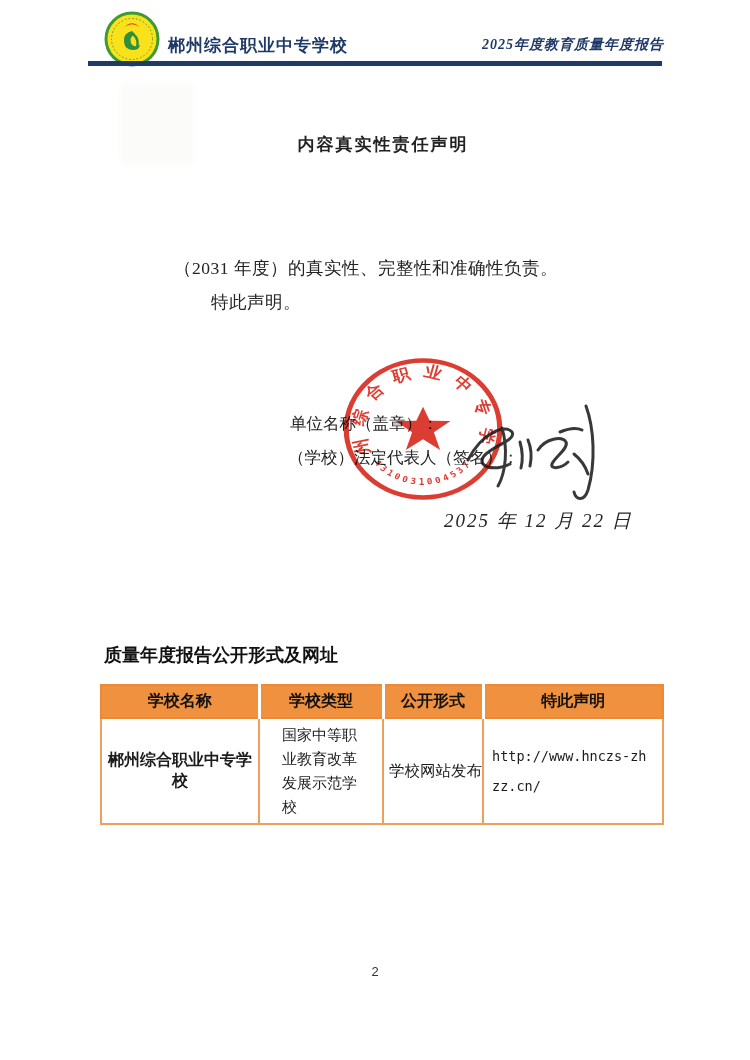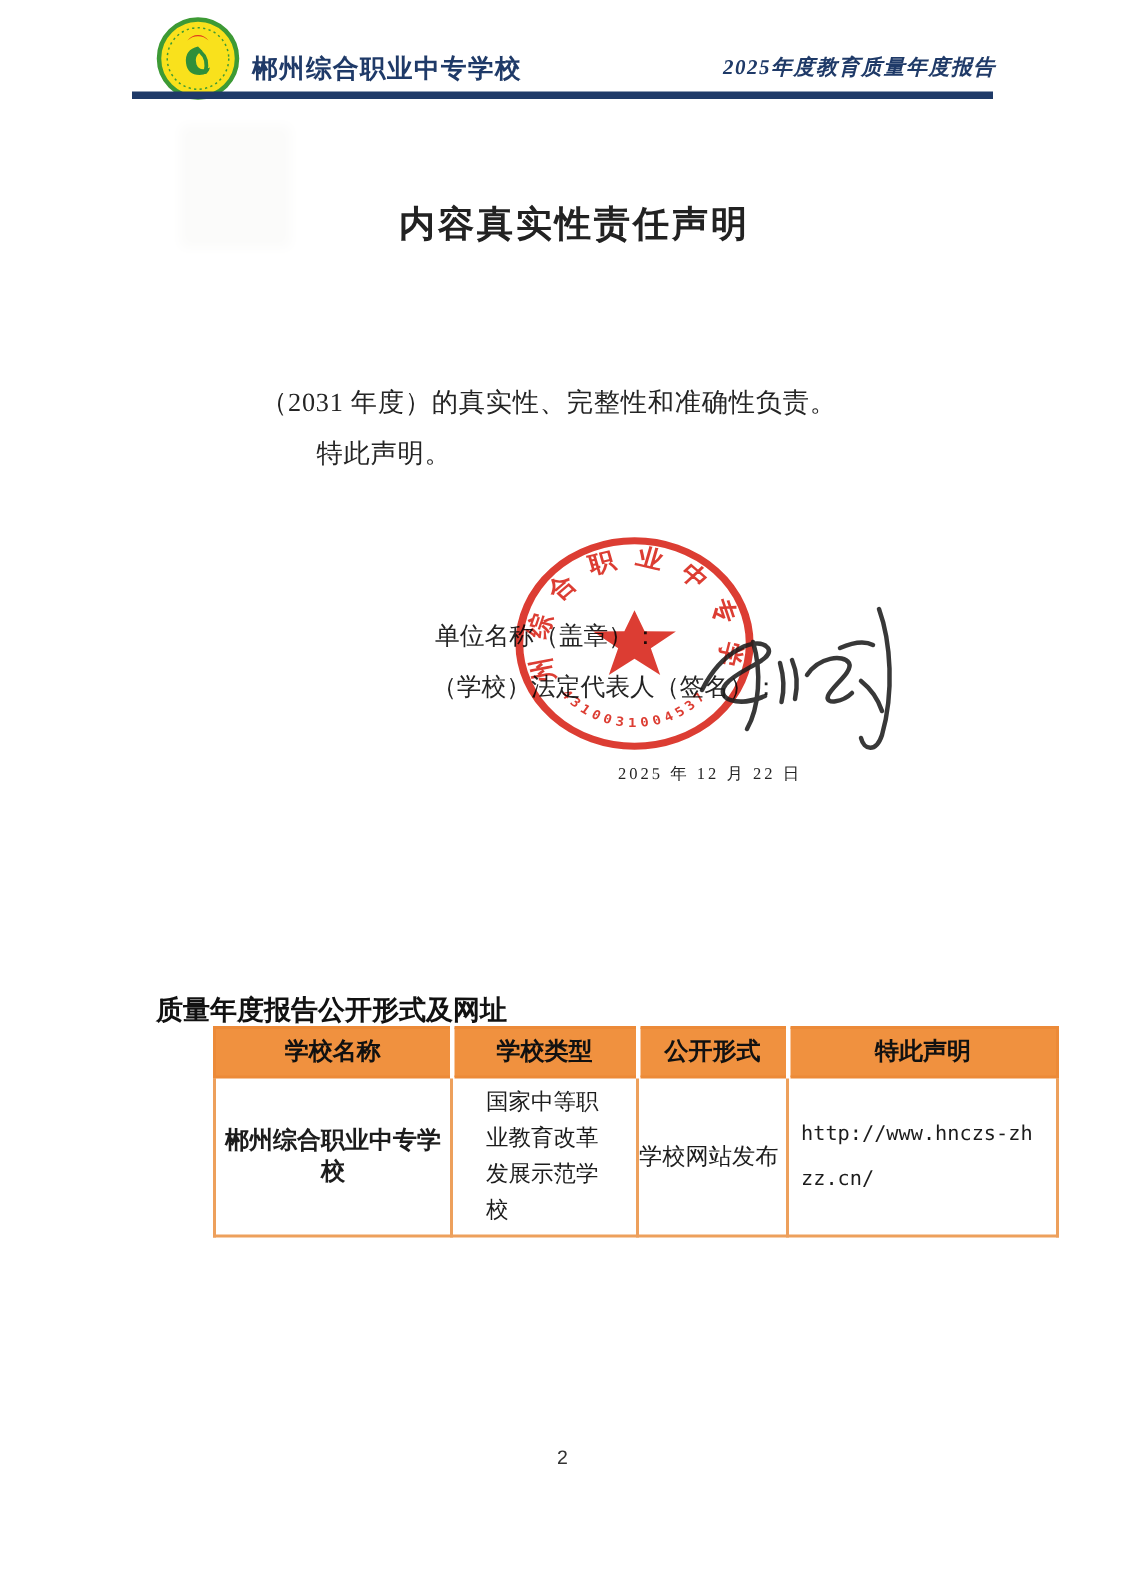--- a/index.html
+++ b/index.html
@@ -26,59 +26,59 @@
     border-top:3px solid #1f3a68; border-bottom:2px solid #1f3a68;
   }
 
   
   .scan-patch { position:absolute; left:126px; top:89px; width:62px; height:70px;
     background:#fbfbfa; box-shadow:0 0 8px 6px #fbfbfa; }
 
   
   .decl-title {
     position:absolute; left:100px; top:133px; width:566px; text-align:center;
-    font-size:24px; font-weight:bold; letter-spacing:2px; color:#222;
+    font-size:17px; font-weight:bold; letter-spacing:2px; color:#222;
   }
   .decl-line { position:absolute; font-size:17.5px; color:#242424; letter-spacing:0.5px; white-space:nowrap; }
   .decl-line1 { left:211px; top:222px; }
   .decl-line2 { left:174px; top:256px; }
   .decl-line3 { left:211px; top:290px; }
   .u-school { text-decoration:underline; text-underline-offset:5px; padding:0 14px; }
 
   .seal-label { position:absolute; font-size:16.5px; color:#242424; white-space:nowrap; }
   .seal-label1 { left:290px; top:413px; }
   .seal-label2 { left:288px; top:447px; }
 
   .seal-svg { position:absolute; left:340px; top:355px; width:166px; height:148px;
     mix-blend-mode:multiply; opacity:0.9; }
   .sign-svg { position:absolute; left:462px; top:398px; width:150px; height:112px; }
 
-  .decl-date { position:absolute; left:412px; top:508px; font-size:11px; color:#242424;
-    letter-spacing:2px; white-space:nowrap; }
+  .decl-date { position:absolute; left:444px; top:508px; font-size:19px; color:#242424;
+    letter-spacing:2px; white-space:nowrap;font-style:italic; }
 
   
-  .pub-heading { position:absolute; left:104px; top:643px; font-size:18px; font-weight:bold; color:#111;margin-top:18px; }
+  .pub-heading { position:absolute; left:104px; top:643px; font-size:18px; font-weight:bold; color:#111; }
   .pub-table {
     position:absolute; left:100px; top:684px; width:562px;
     border-collapse:collapse; table-layout:fixed;
-    font-size:15.5px; color:#1c1c1c;margin-left:42px;
+    font-size:15.5px; color:#1c1c1c;
   }
   .pub-table col.c1 { width:158px; } .pub-table col.c2 { width:124px; }
   .pub-table col.c3 { width:100px; } .pub-table col.c4 { width:180px; }
   .pub-table th {
     background:#f0913f; height:33px; font-size:16px; font-weight:bold; color:#111;
     border:2px solid #ec8a38; border-left:3px solid #ffffff; text-align:center;
   }
   .pub-table th:first-child { border-left:2px solid #ec8a38; }
   .pub-table td {
     background:#ffffff; height:62px; border:2px solid #eda05c; vertical-align:middle;
   }
   td.cell-name { text-align:center; font-weight:bold; font-size:16px; }
   td.cell-type { padding:4px 22px; line-height:24px; font-size:15px; }
-  td.cell-form { text-align:left; font-size:15.5px; }
+  td.cell-form { text-align:right; font-size:15.5px; }
   td.cell-url  { padding:4px 8px; font-family:"DejaVu Sans Mono","Liberation Mono",monospace;
                  font-size:13.5px; line-height:30px; word-break:break-all; }
 
   
   .page-num { position:absolute; left:0; top:964px; width:750px; text-align:center;
     font-size:13px; color:#333; font-family:"Liberation Sans",sans-serif; }
 </style>
 </head>
 <body>
 

